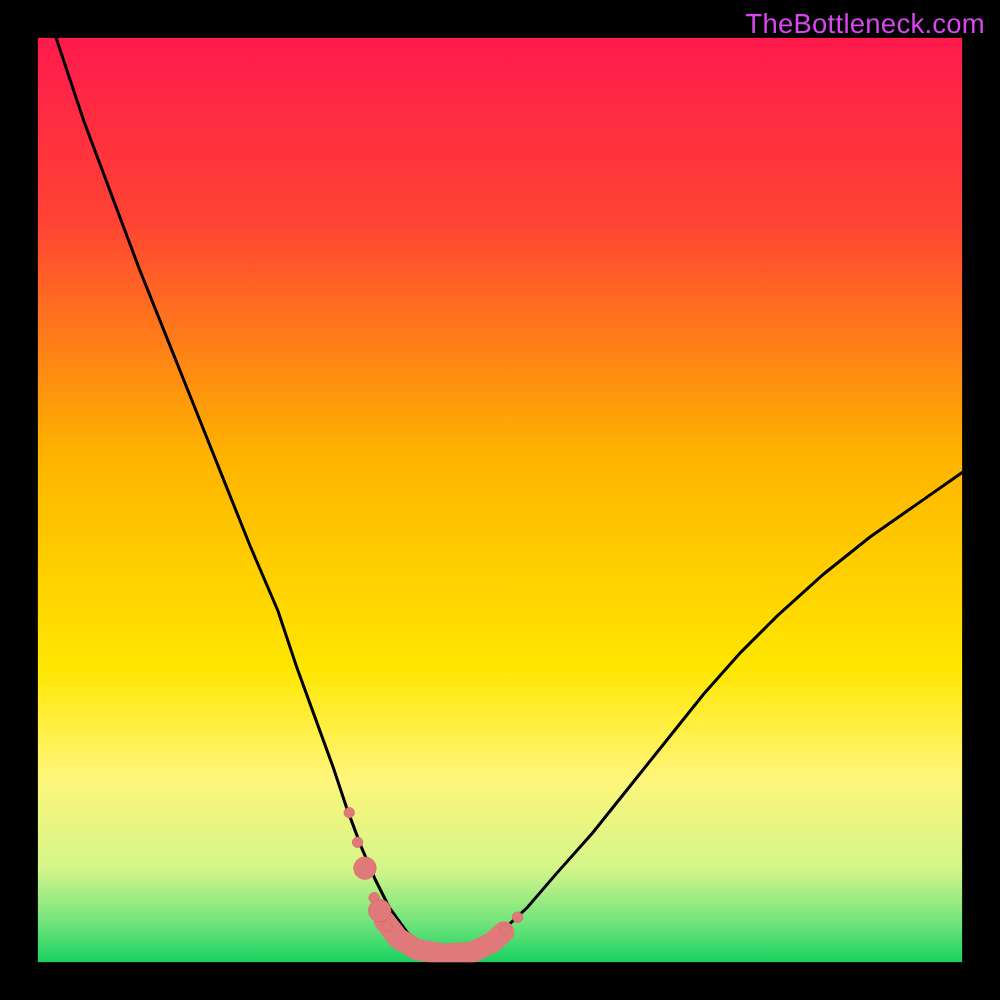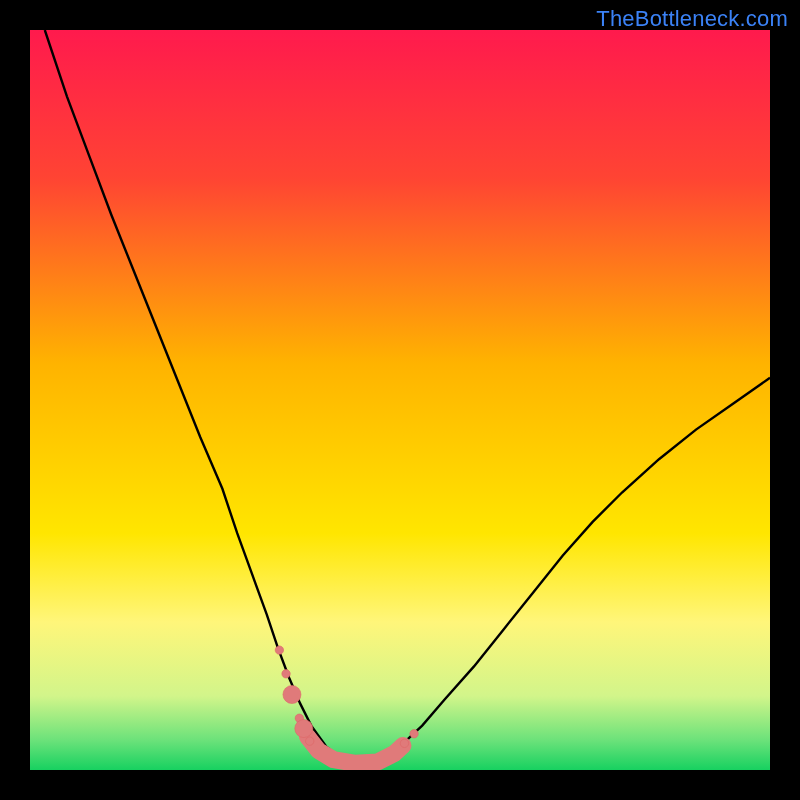--- a/index.html
+++ b/index.html
@@ -24,21 +24,21 @@
     left: 30px;
     top: 30px;
     width: 740px;
     height: 740px;
     overflow: hidden;
   }
   .watermark {
     position: absolute;
     top: 6px;
     right: 12px;
-    color: #3b82f6;
+    color: #d946ef;
     font-size: 22px;
     font-weight: 500;
     letter-spacing: 0.2px;
   }
   svg {
     display: block;
   }
 </style>
 </head>
 <body>

